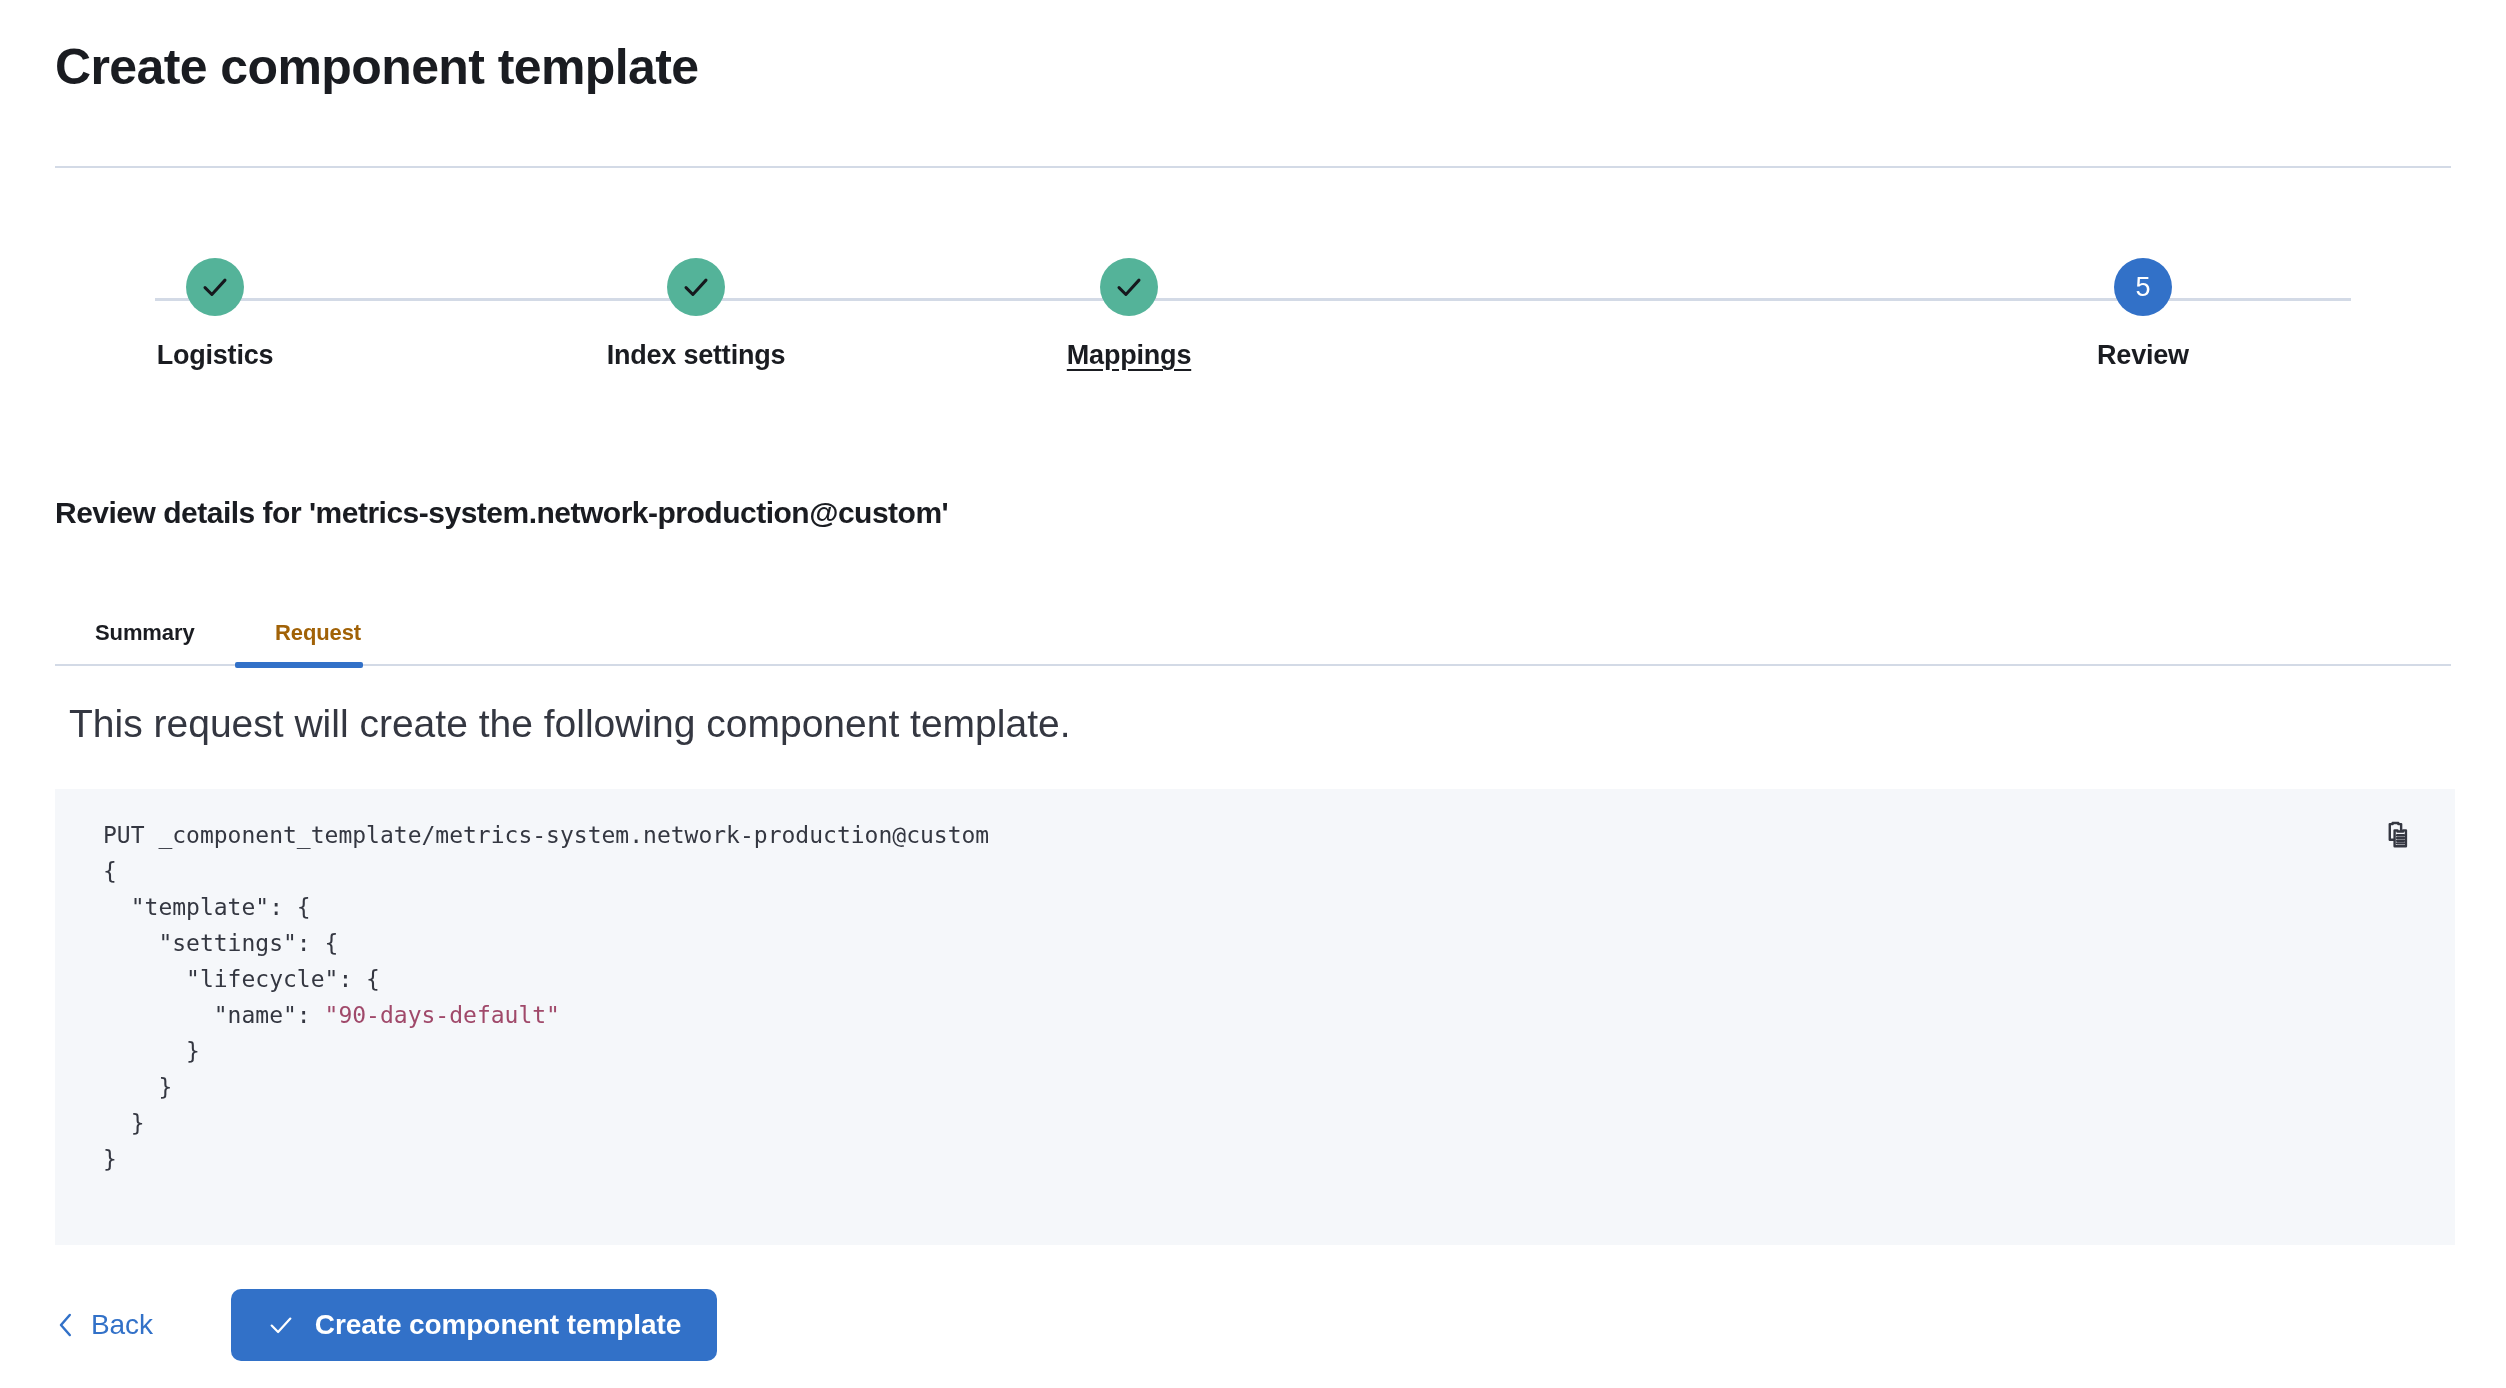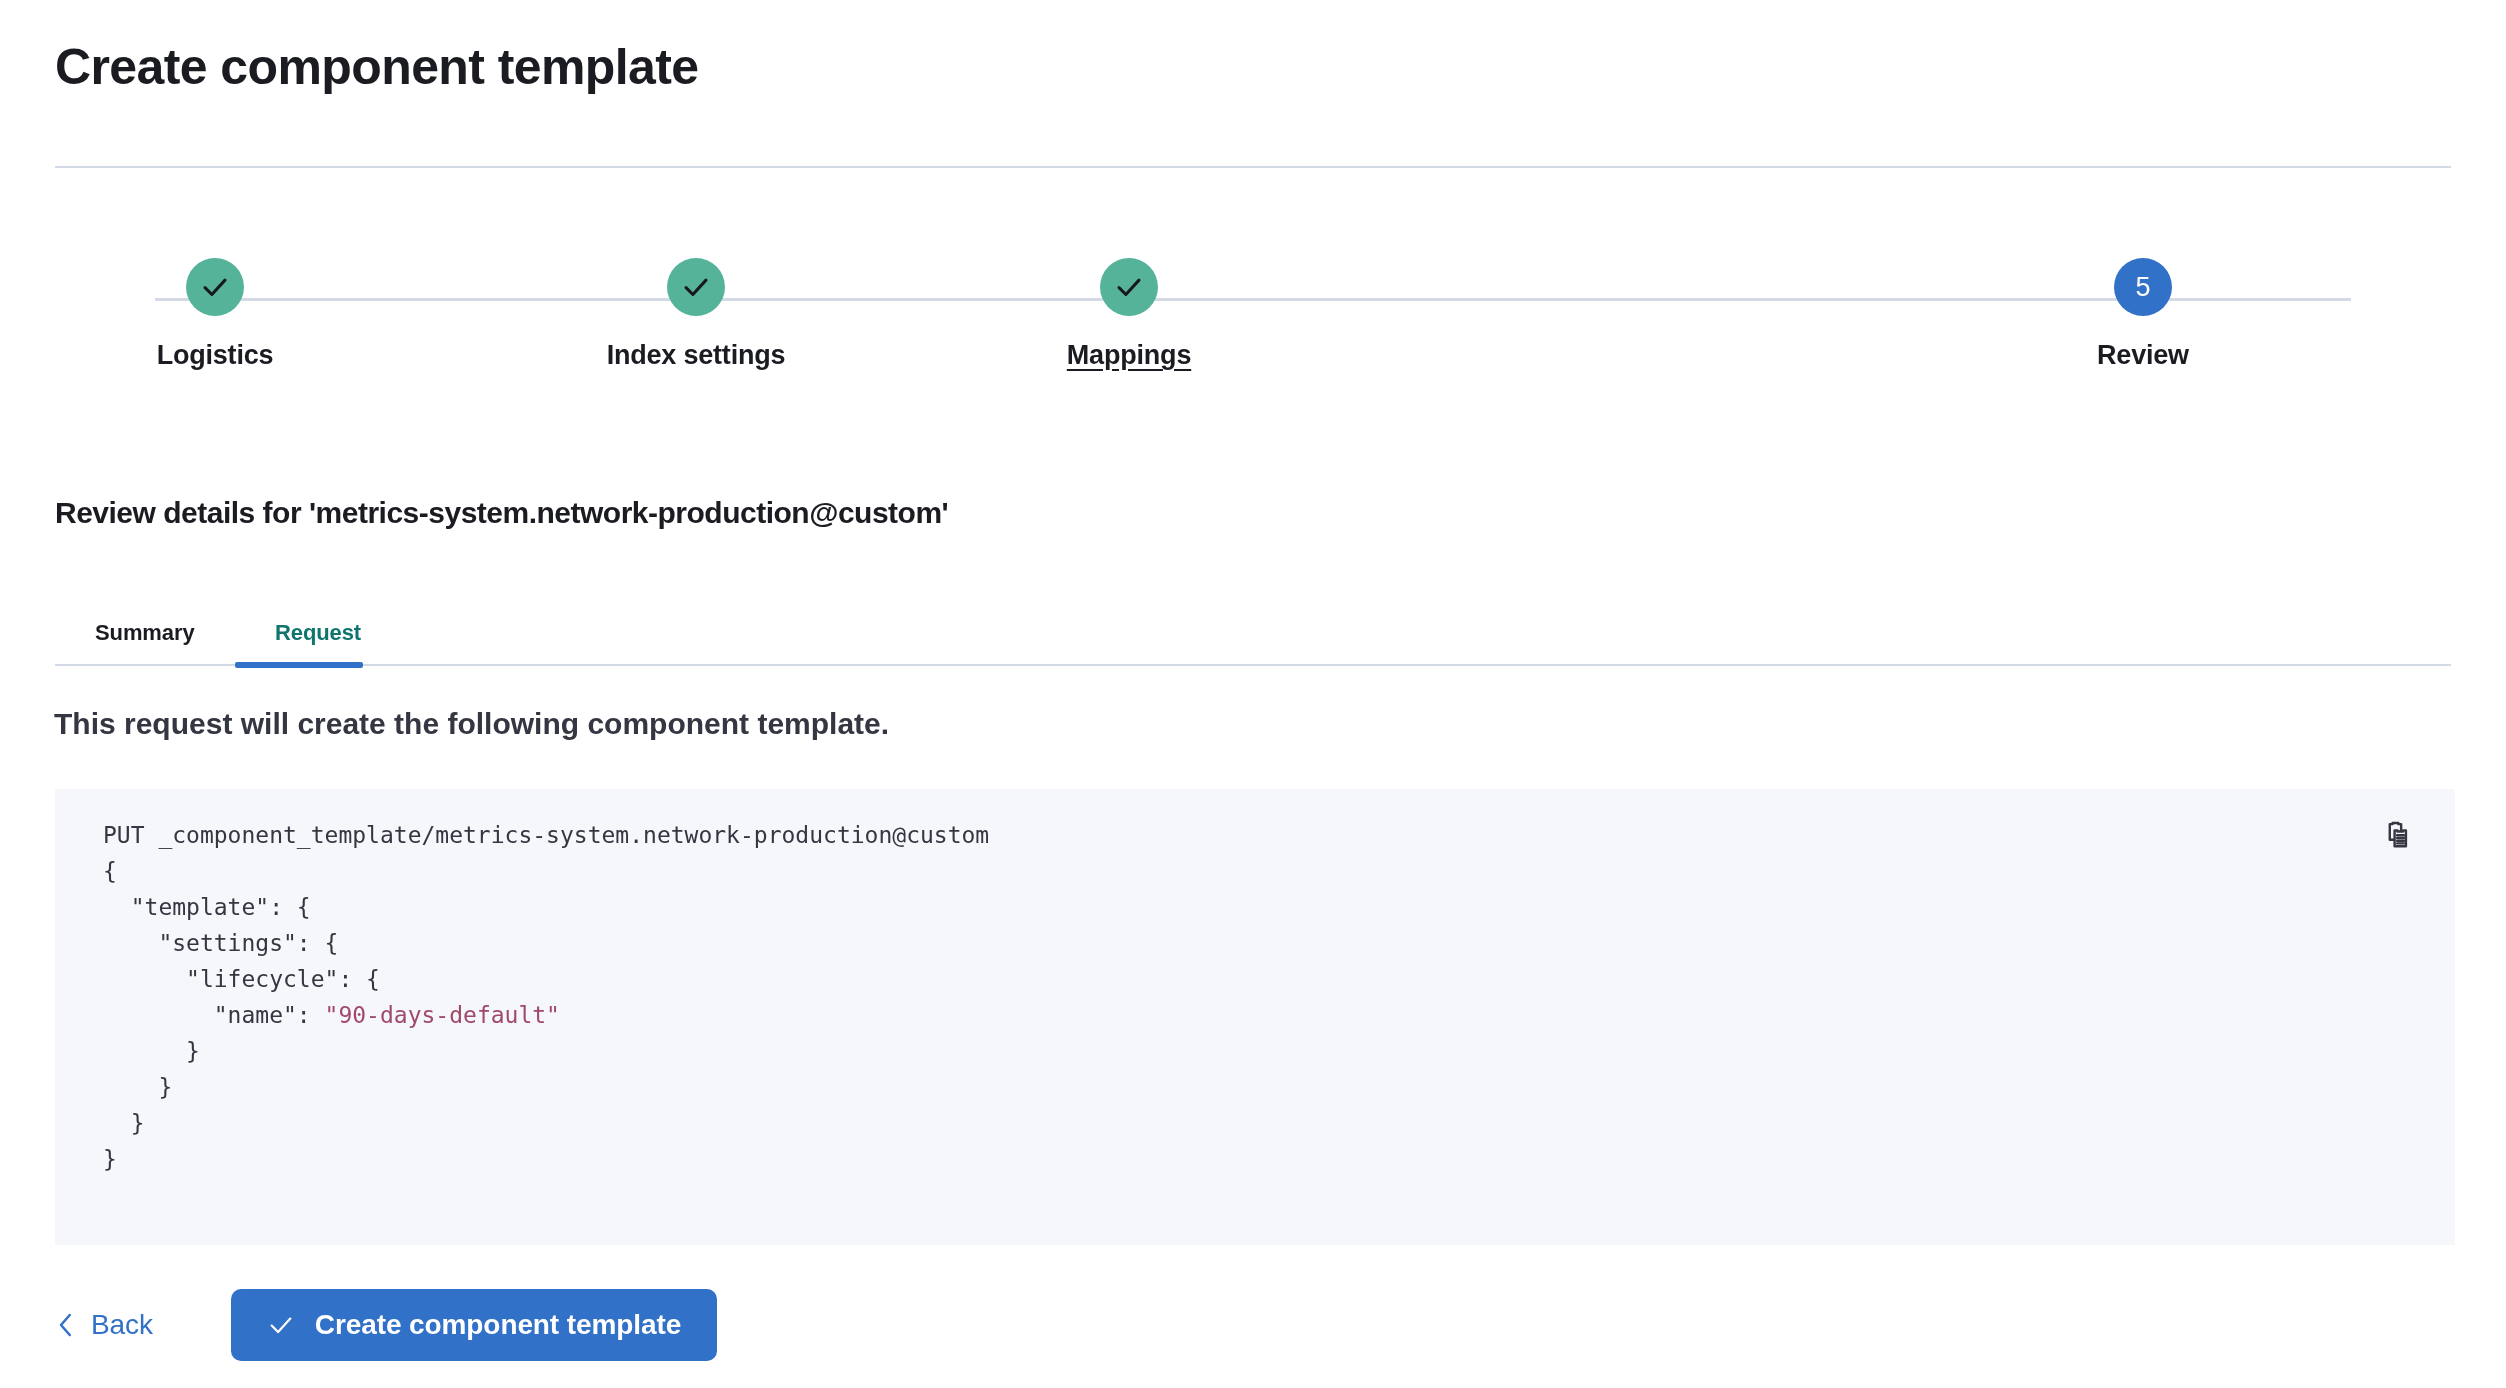--- a/index.html
+++ b/index.html
@@ -141,41 +141,40 @@
     font-size: 22px;
     font-weight: 700;
     letter-spacing: -0.1px;
     background: none;
     border: none;
     cursor: pointer;
     font-family: "Liberation Sans", sans-serif;
     margin-left: 40px;
   }
   .tab.inactive { left: 0; color: #1a1c21; }
-  .tab.active   { left: 180px; color: #0f766e; }
+  .tab.active   { left: 180px; color: #a16207; }
   .tab-underline {
     position: absolute;
     left: 180px;
     top: 62px;
     width: 128px;
     height: 6px;
     background: #3271C8;
     border-radius: 2px;
   }
 
   
   .request-desc {
     position: absolute;
-    left: 54px;
+    left: 69px;
     top: 703px;
-    font-size: 30px;
+    font-size: 39px;
     line-height: 42px;
     color: #343741;
     white-space: nowrap;
-    font-weight: bold;
   }
 
   
   .code-panel {
     position: absolute;
     left: 55px;
     top: 789px;
     width: 2400px;
     height: 456px;
     background: #F5F7FA;

